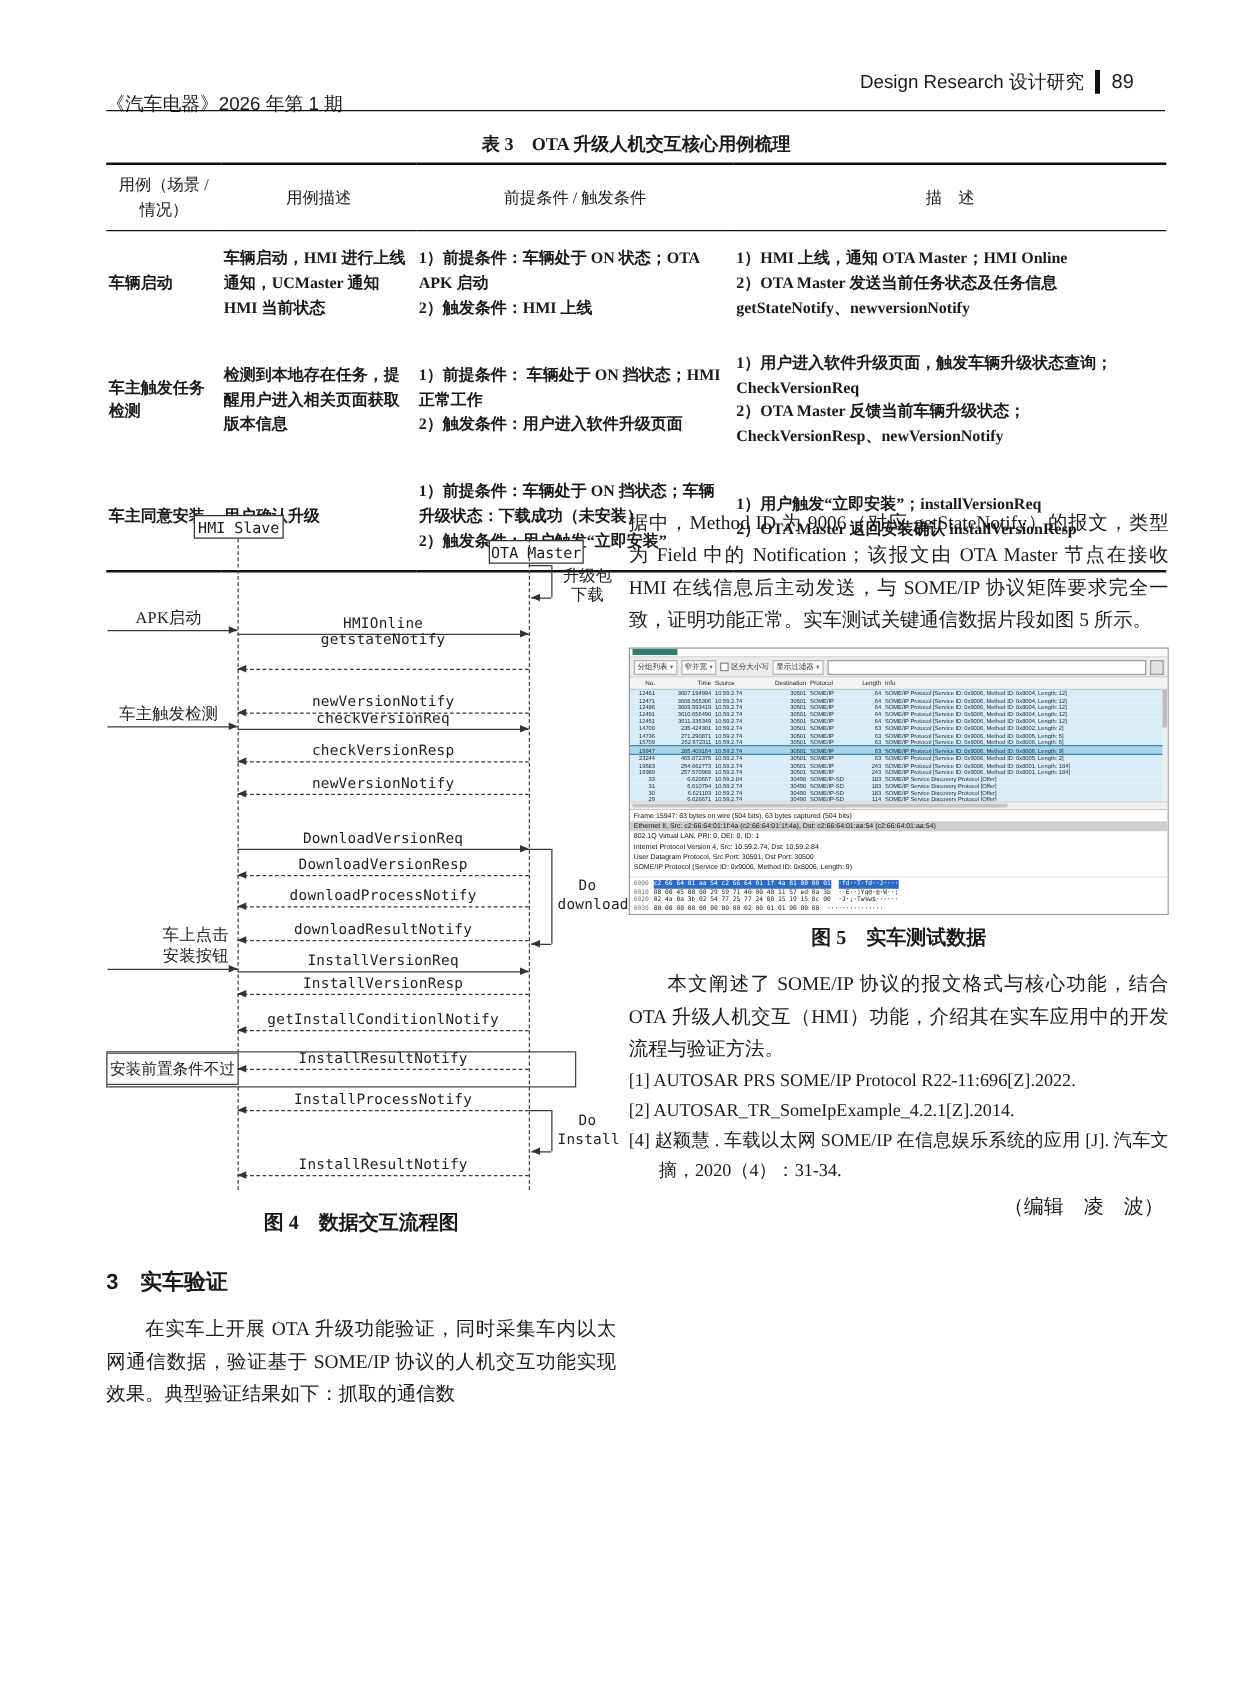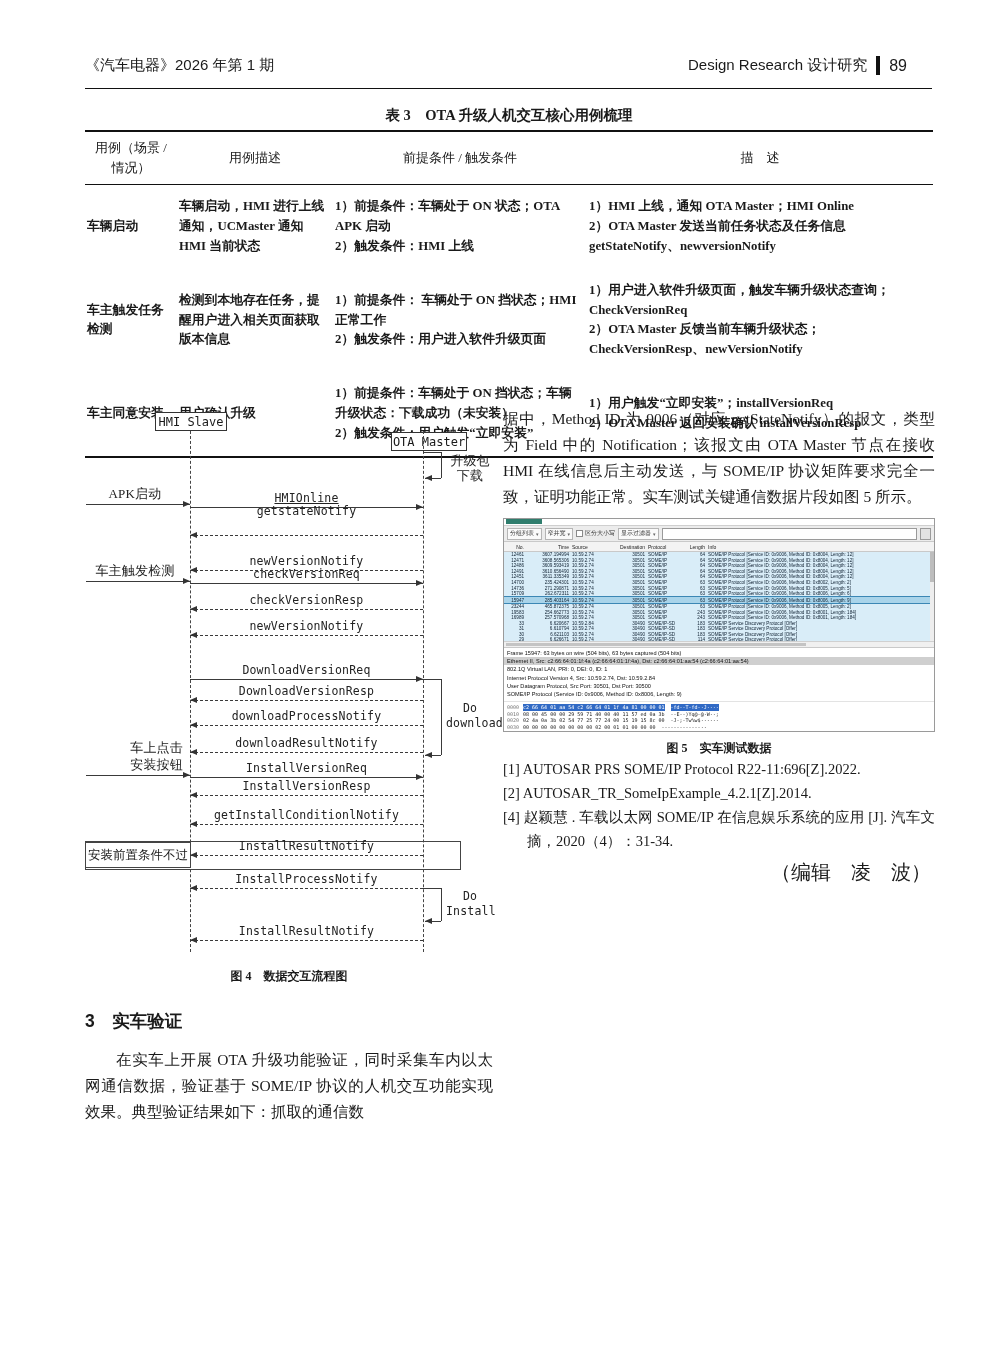--- a/index.html
+++ b/index.html
@@ -2,21 +2,21 @@
 <html><head>
 <meta charset="utf-8">
 <style>
   html,body{margin:0;padding:0;background:#888;}
   .page{position:relative;width:992px;height:1346px;background:#ffffff;margin:0 auto;
         font-family:"Liberation Serif",serif;color:#1a1a1a;overflow:hidden;}
 
   
   .hdr{position:absolute;left:85px;right:60px;top:56px;height:26px;
        font-family:"Liberation Sans",sans-serif;font-size:15px;}
-  .hdr-left{position:absolute;left:0;top:0;}
+  .hdr-left{position:absolute;left:0;top:18px;}
   .hdr-right{position:absolute;right:25px;top:0;display:flex;align-items:center;gap:9px;}
   .hdr-bar{display:inline-block;width:4px;height:19px;background:#111;}
   .hdr-pg{font-size:16px;}
   .hdr-rule{position:absolute;left:85px;right:60px;top:88px;border-top:1.6px solid #111;}
 
   
   .t3-title{position:absolute;left:85px;width:848px;top:106px;text-align:center;
             font-weight:bold;font-size:14.5px;}
   .t3{position:absolute;left:85px;top:130px;width:848px;border-collapse:collapse;
       font-size:12.8px;line-height:1.55;}
@@ -45,21 +45,21 @@
   .mlabel{position:absolute;text-align:center;font-size:11.5px;color:#222;letter-spacing:.2px;
           white-space:pre-line;line-height:15px;}
   .cn{font-family:"Liberation Serif",serif;font-size:13px;}
   .ah{position:absolute;width:0;height:0;border-style:solid;}
   .ah-r{border-width:3.5px 0 3.5px 7px;border-color:transparent transparent transparent #333;}
   .ah-l{border-width:3.5px 7px 3.5px 0;border-color:transparent #333 transparent transparent;}
   .vseg{position:absolute;width:0;border-left:1.3px solid #3a3a3a;}
   .noterect{position:absolute;border:1.2px solid #444;background:transparent;}
   .notebox{position:absolute;border:1.2px solid #444;background:#fff;display:flex;
            align-items:center;justify-content:center;font-family:"Liberation Serif",serif;font-size:12.5px;}
-  .fig-cap{text-align:center;font-weight:bold;font-size:12px;margin-top:8px;}
+  .fig-cap{text-align:center;font-weight:bold;font-size:16px;margin-top:8px;}
 
   
   .ws{position:relative;width:430px;height:212px;border:1px solid #9a9a9a;background:#fff;
       font-family:"Liberation Sans",sans-serif;margin-top:8px;overflow:hidden;}
   .ws-title{height:6px;background:#fff;border-bottom:1px solid #cfcfcf;position:relative;}
   .ws-title-grip{position:absolute;left:2px;top:0;width:36px;height:5px;background:#2f7d6d;}
   .ws-toolbar{height:15px;background:#ececec;display:flex;align-items:center;gap:3px;
               padding:0 3px;border-bottom:1px solid #c9c9c9;font-size:6px;color:#333;}
   .ws-combo{height:10px;background:#fafafa;border:1px solid #b5b5b5;display:flex;align-items:center;
             padding:0 2px;gap:2px;white-space:nowrap;}
@@ -91,21 +91,21 @@
   .ws-hline{height:6.6px;font-size:5px;white-space:pre;color:#222;display:flex;padding-left:3px;}
   .ws-hoff{color:#777;margin-right:4px;}
   .ws-hline.hl .ws-hhex,.ws-hline.hl .ws-hasc{background:#316ac5;color:#fff;}
   .ws-hasc{margin-left:6px;}
 
   
   .ref-title{text-align:center;font-weight:bold;font-size:16px;
              font-family:"Liberation Sans",sans-serif;margin:20px 0 8px 0;}
   .ref-item{font-size:14.5px;line-height:24px;padding-left:24px;text-indent:-24px;
             text-align:justify;}
-  .ref-editor{text-align:right;font-size:20px;margin-top:6px;padding-right:4px;}
+  .ref-editor{text-align:right;font-size:16px;margin-top:6px;padding-right:4px;}
 </style>
 </head>
 <body>
 
 <div class="page">
 
   <div class="hdr">
     <div class="hdr-left">《汽车电器》2026 年第 1 期</div>
     <div class="hdr-right">
       <span>Design Research 设计研究</span>
@@ -162,21 +162,21 @@
     <div class="mline solid" style="left: 338px; top: 40px; width: 18px;"></div>
         <div class="vseg" style="left: 356px; top: 40px; height: 26px;"></div>
         <div class="mline solid" style="left: 340px; top: 66px; width: 16px;"></div>
         <div class="ah ah-l" style="left: 340px; top: 62.5px;"></div>
         <div class="mlabel cn" style="left: 361px; top: 41px; width: 48px; text-align: center;">升级包
 下载</div>
         <div class="mline solid" style="left: 1px; top: 92px; width: 104px;"></div>
         <div class="ah ah-r" style="left: 98px; top: 88.5px;"></div>
         <div class="mlabel cn" style="left: 2px; top: 73px; width: 96px; line-height: 17px;">APK启动</div>
         <div class="mline solid" style="left: 105px; top: 95px; width: 233px;"></div>
-        <div class="mlabel" style="left: 105px; top: 79px; width: 233px; text-decoration: underline;">HMIOnline</div>
+        <div class="mlabel" style="left: 105px; top: 79px; width: 233px;">HMIOnline</div>
         <div class="ah ah-r" style="left: 331px; top: 91.5px;"></div>
         <div class="mline dashed" style="left: 105px; top: 123px; width: 233px;"></div>
         <div class="mlabel" style="left: 105px; top: 92px; width: 233px;">getstateNotify</div>
         <div class="ah ah-l" style="left: 105px; top: 119.5px;"></div>
         <div class="mline dashed" style="left: 105px; top: 158px; width: 233px;"></div>
         <div class="mlabel" style="left: 105px; top: 142px; width: 233px;">newVersionNotify</div>
         <div class="ah ah-l" style="left: 105px; top: 154.5px;"></div>
         <div class="mline solid" style="left: 1px; top: 169px; width: 104px;"></div>
         <div class="ah ah-r" style="left: 98px; top: 165.5px;"></div>
         <div class="mlabel cn" style="left: 2px; top: 150px; width: 96px; line-height: 17px;">车主触发检测</div>
@@ -442,20 +442,21 @@
         </div>
       <div class="ws-hex" id="wshex">
           <div class="ws-hline hl"><span class="ws-hoff">0000</span><span class="ws-hhex">c2 66 64 01 aa 54 c2 66 64 01 1f 4a 81 00 00 01</span><span class="ws-hasc">·fd··T·fd··J····</span></div>
           <div class="ws-hline"><span class="ws-hoff">0010</span><span class="ws-hhex">08 00 45 00 00 29 59 71 40 00 40 11 57 ed 0a 3b</span><span class="ws-hasc">··E··)Yq@·@·W··;</span></div>
           <div class="ws-hline"><span class="ws-hoff">0020</span><span class="ws-hhex">02 4a 0a 3b 02 54 77 25 77 24 00 15 19 15 8c 00</span><span class="ws-hasc">·J·;·Tw%w$······</span></div>
           <div class="ws-hline"><span class="ws-hoff">0030</span><span class="ws-hhex">00 00 00 00 00 00 00 00 02 00 01 01 00 00 00</span><span class="ws-hasc">···············</span></div>
         </div>
     </div>
     <div class="fig-cap">图 5　实车测试数据</div>
 
+    <p class="body-p indent" style="margin-top:14px;">本文阐述了 SOME/IP 协议的报文格式与核心功能，结合 OTA 升级人机交互（HMI）功能，介绍其在实车应用中的开发流程与验证方法。</p>
 
     <div id="reflist">
         <div class="ref-item">[1] AUTOSAR PRS SOME/IP Protocol R22-11:696[Z].2022.</div>
         <div class="ref-item">[2] AUTOSAR_TR_SomeIpExample_4.2.1[Z].2014.</div>
         <div class="ref-item">[4] 赵颖慧 . 车载以太网 SOME/IP 在信息娱乐系统的应用 [J]. 汽车文摘，2020（4）：31-34.</div>
       </div>
     <div class="ref-editor">（编辑　凌　波）</div>
   </div>
 
 </div>

